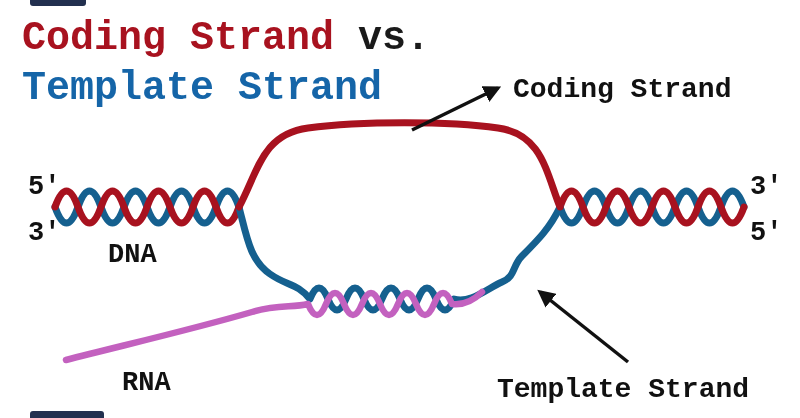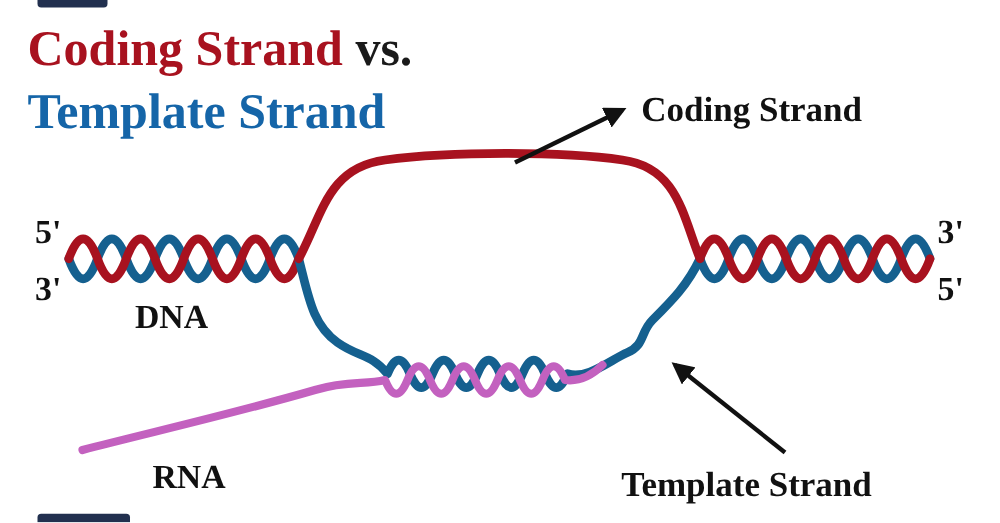--- a/index.html
+++ b/index.html
@@ -1,21 +1,21 @@
 <!DOCTYPE html>
 <html><head>
 <meta charset="utf-8">
 <style>
   html,body{margin:0;padding:0;background:#ffffff;}
   .stage{
     position:relative;
     width:800px;height:418px;
     background:#ffffff;
     overflow:hidden;
-    font-family:Liberation Serif, serif;
+    font-family:Liberation Mono, monospace;
   }
   .title{
     position:absolute;
     left:22px;top:14px;
     font-size:40px;
     font-weight:700;
     line-height:1.25;
     letter-spacing:0px;
   }
   .title .t-red{color:#A8121F;}

